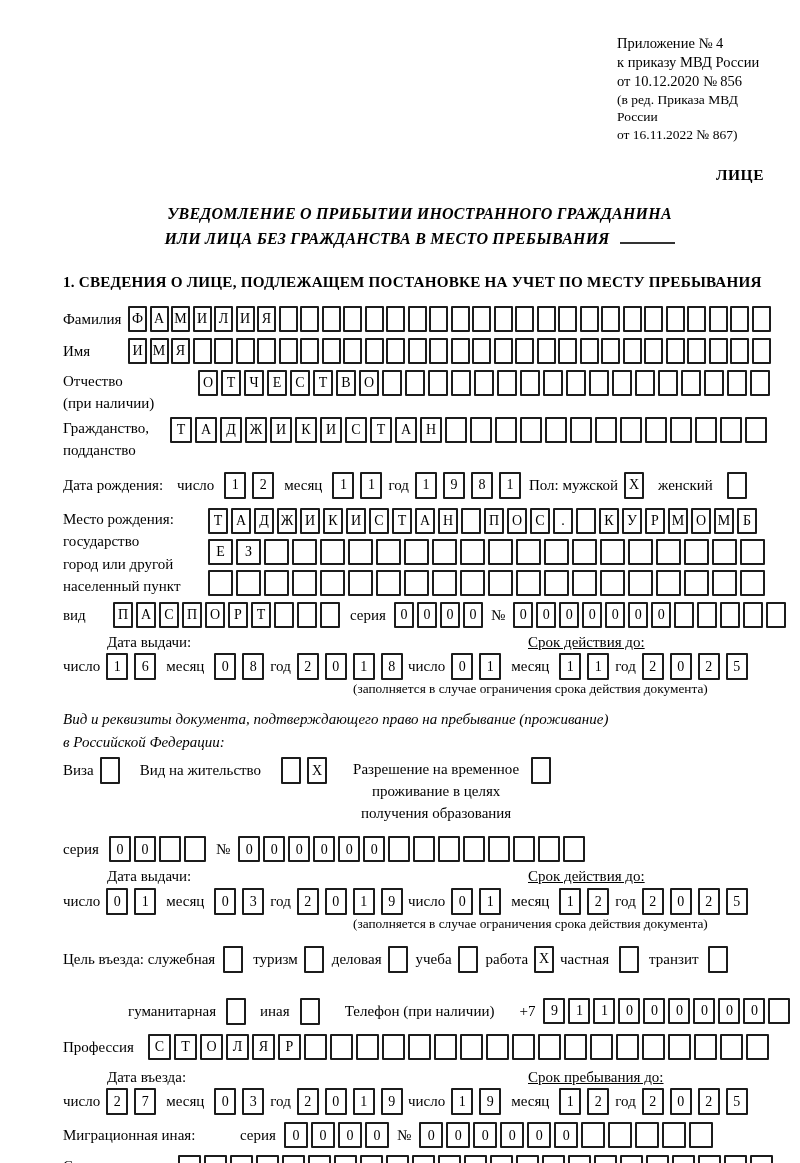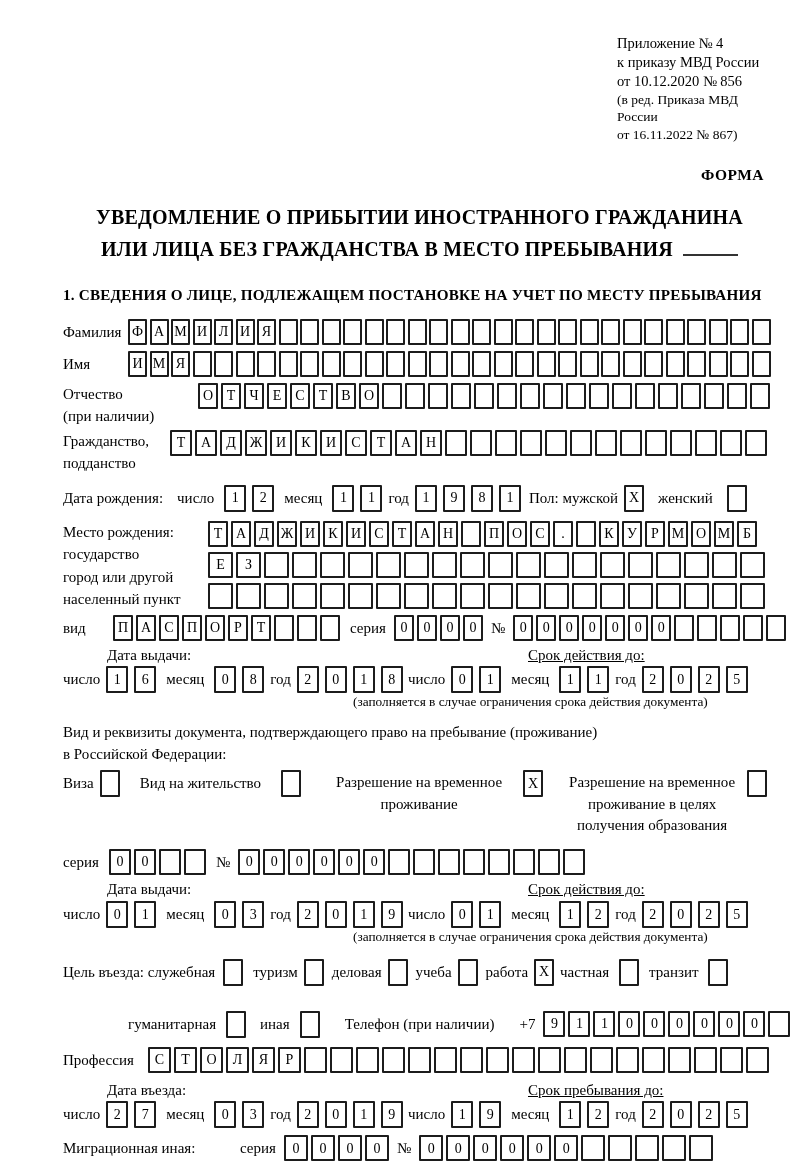--- a/index.html
+++ b/index.html
@@ -6,21 +6,21 @@
   .page{
     width:800px;height:1163px;box-sizing:border-box;margin:0 auto;
     background:#fff;color:#000;
     font-family:"Liberation Serif","DejaVu Serif",serif;
     font-size:15px;line-height:1.25;
     padding:34px 24px 8px 63px;overflow:hidden;position:relative;
   }
   .appendix{margin-left:554px;font-size:14.5px;line-height:1.3;}
   .appendix .small{font-size:13.5px;}
   .forma{font-weight:bold;text-align:right;padding-right:12px;margin-top:22px;font-size:15.5px;letter-spacing:.5px;}
-  .title{font-weight:bold;text-align:center;font-size:20px;margin-top:16px;line-height:1.6;letter-spacing:.2px;}
+  .title{font-weight:bold;text-align:center;font-size:16px;margin-top:16px;line-height:1.6;letter-spacing:.2px;font-style:italic;}
   .title .uline{display:inline-block;width:55px;border-bottom:2px solid #333;height:14px;margin-left:10px;}
   .section{font-weight:bold;font-size:15.2px;margin-top:20px;letter-spacing:.2px;}
   .row{display:flex;align-items:flex-start;}
   .lbl{padding-top:4px;flex:none;}
   .cells{display:flex;flex:none;}
   .cell{
     box-sizing:border-box;flex:none;border:2px solid #1c1c1c;background:#fff;
     height:26px;display:flex;align-items:center;justify-content:center;
     font-size:14px;border-radius:1px;
   }
@@ -41,42 +41,42 @@
   .docheading{font-weight:bold;text-align:center;margin-top:5px;font-size:14.8px;}
   .datehead{font-size:15px;}
   .dateline{display:flex;align-items:flex-start;margin-top:2px;}
   .dateline .lbl{padding-top:4px;}
   .daterow{display:flex;margin-top:5px;}
   .dcol-l{width:345px;flex:none;}
   .dcol-r{flex:none;}
   .dh-l{margin-left:44px;}
   .dh-r{margin-left:120px;text-decoration:underline;}
   .vnote{font-size:13.3px;margin-left:290px;margin-top:1px;}
-  .intro{margin-top:10px;line-height:1.5;}
+  .intro{margin-top:10px;line-height:1.5;font-style:italic;}
   .permits{margin-top:4px;}
   .plabel{text-align:center;line-height:1.45;flex:none;}
   .w190{width:196px}.w178{width:178px}
   .purpose{margin-top:13px;align-items:center;}
   .purpose .lbl{padding-top:0;}
   .lblcol{flex:none;line-height:1.5;}
 </style>
 </head>
 <body>
 
 <div class="page">
 
   <div class="appendix">
     <div>Приложение № 4</div>
     <div>к приказу МВД России</div>
     <div>от 10.12.2020 № 856</div>
     <div class="small">(в ред. Приказа МВД России</div>
     <div class="small">от 16.11.2022 № 867)</div>
   </div>
 
-  <div class="forma">ФОРМА</div>
+  <div class="forma">ЛИЦЕ</div>
 
   <div class="title">
     <div>УВЕДОМЛЕНИЕ О ПРИБЫТИИ ИНОСТРАННОГО ГРАЖДАНИНА</div>
     <div><span>ИЛИ ЛИЦА БЕЗ ГРАЖДАНСТВА В МЕСТО ПРЕБЫВАНИЯ</span><span class="uline"></span></div>
   </div>
 
   <div class="section">1. СВЕДЕНИЯ О ЛИЦЕ, ПОДЛЕЖАЩЕМ ПОСТАНОВКЕ НА УЧЕТ ПО МЕСТУ ПРЕБЫВАНИЯ</div>
 
   <div class="row" style="margin-top:15px">
     <div class="lbl w65">Фамилия</div>
@@ -421,21 +421,20 @@
 
   <div class="row permits">
     <div class="lbl">Виза</div>
     <div class="cells cb ml6">
         <span class="cell"></span>
       </div>
     <div class="lbl ml20">Вид на жительство</div>
     <div class="cells cb ml20">
         <span class="cell"></span>
       </div>
-    <div class="plabel w190 ml20" style="padding-top:2px">Разрешение на временное проживание</div>
     <div class="cells cb ml6">
         <span class="cell">X</span>
       </div>
     <div class="plabel w178 ml20" style="padding-top:2px">Разрешение на временное проживание в целях получения образования</div>
     <div class="cells cb ml6">
         <span class="cell"></span>
       </div>
   </div>
 
   <div class="row" style="margin-top:12px">

